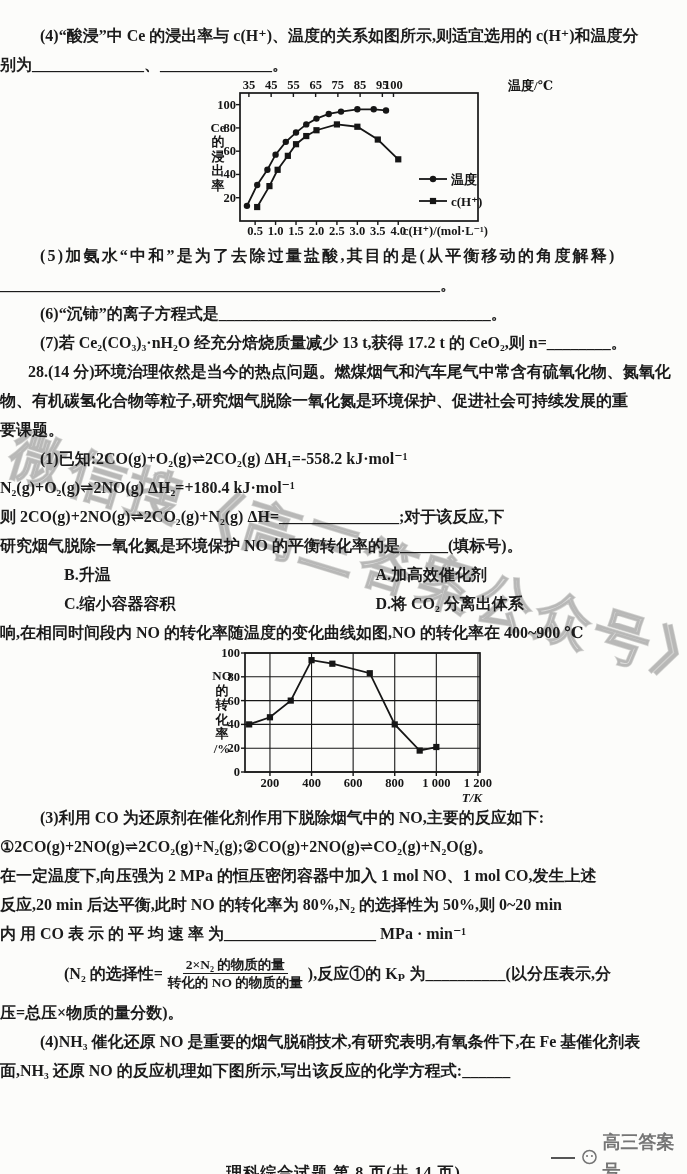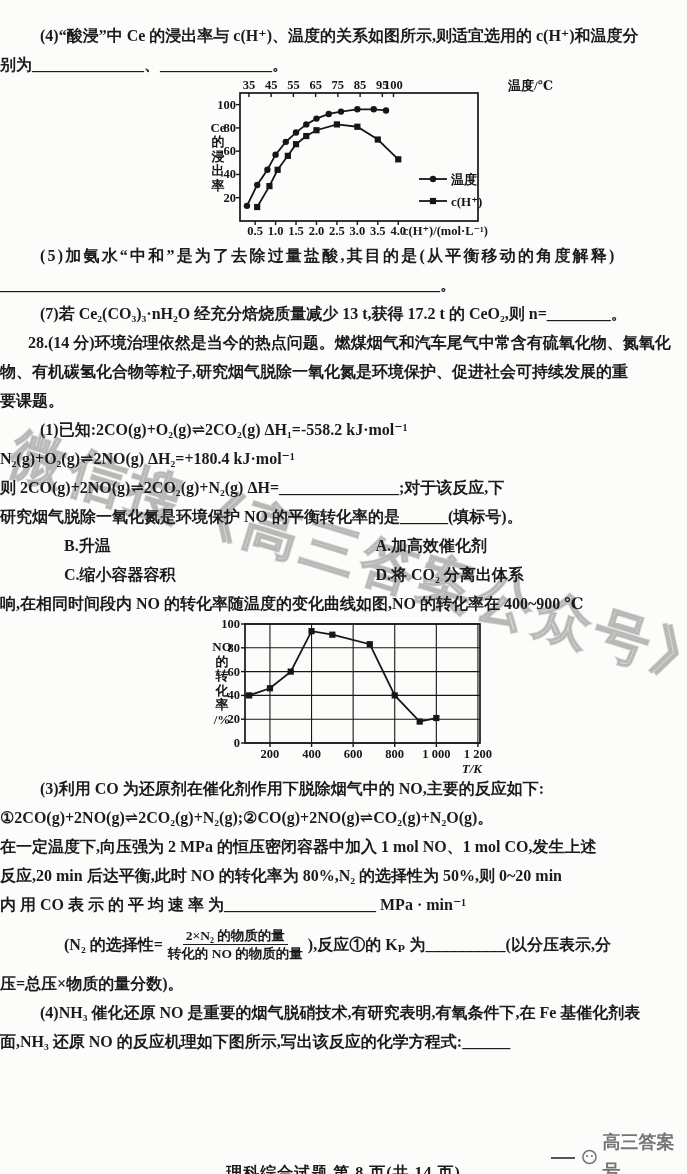--- a/index.html
+++ b/index.html
@@ -124,20 +124,21 @@
         <line x1="214" y1="100" x2="242" y2="100" stroke="#161616" stroke-width="1.8"></line>
         <circle cx="228" cy="100" r="3.2" fill="#161616"></circle>
         <text x="246" y="104.5" text-anchor="start" font-size="13">温度</text>
         <line x1="214" y1="122" x2="242" y2="122" stroke="#161616" stroke-width="1.8"></line>
         <rect x="224.9" y="118.9" width="6.2" height="6.2" fill="#161616"></rect>
         <text x="246" y="126.5" text-anchor="start" font-size="13">c(H⁺)</text>
       </svg></div>
 
   <div class="item spread">(5)加氨水“中和”是为了去除过量盐酸,其目的是(从平衡移动的角度解释)</div>
   <div class="blankline">_______________________________________________________。</div>
+  <div class="item">(6)“沉铈”的离子方程式是__________________________________。</div>
   <div class="item">(7)若 Ce₂(CO₃)₃·nH₂O 经充分焙烧质量减少 13 t,获得 17.2 t 的 CeO₂,则 n=________。</div>
 
   <div class="item28">28.(14 分)环境治理依然是当今的热点问题。燃煤烟气和汽车尾气中常含有硫氧化物、氮氧化</div>
   <div class="cont">物、有机碳氢化合物等粒子,研究烟气脱除一氧化氮是环境保护、促进社会可持续发展的重</div>
   <div class="cont">要课题。</div>
 
   <div class="item">(1)已知:2CO(g)+O₂(g)⇌2CO₂(g)    ΔH₁=-558.2 kJ·mol⁻¹</div>
   <div class="cont">N₂(g)+O₂(g)⇌2NO(g)    ΔH₂=+180.4 kJ·mol⁻¹</div>
   <div class="cont">则 2CO(g)+2NO(g)⇌2CO₂(g)+N₂(g)  ΔH=_______________;对于该反应,下</div>
   <div class="cont">研究烟气脱除一氧化氮是环境保护 NO 的平衡转化率的是______(填标号)。</div>

